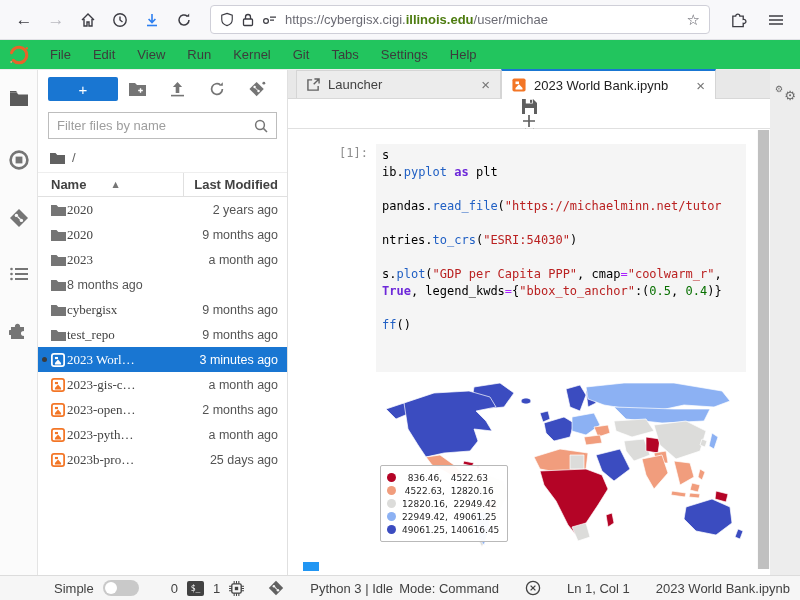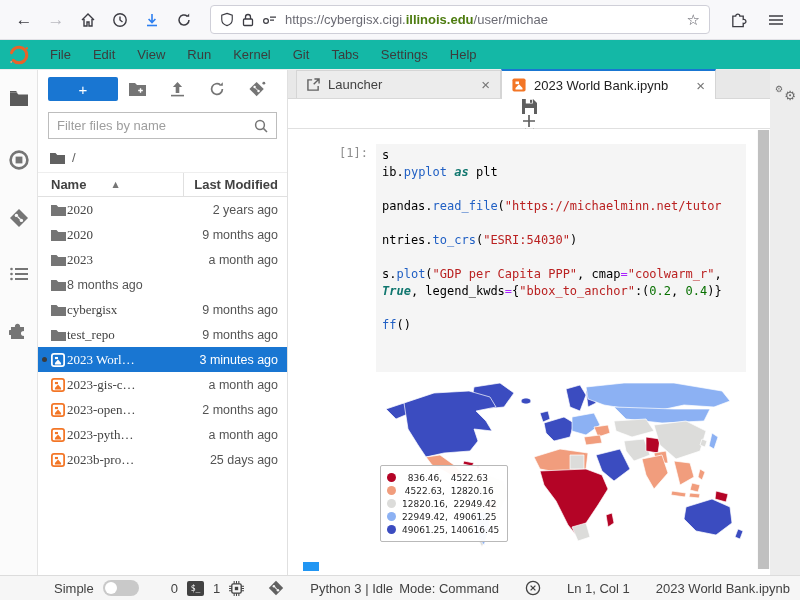--- a/index.html
+++ b/index.html
@@ -15,21 +15,21 @@
   .nav-btn.disabled { color:#b8b8bf; }
   .nav-btn.dl { color:#2d7ff0; }
   .url-bar { flex:1; height:29px; margin:0 10px; background:#fff; border:1px solid #cfcfd8; border-radius:4px;
              display:flex; align-items:center; padding:0 9px; gap:8px; min-width:0; }
   .url-text { font-size:13px; white-space:nowrap; overflow:hidden; flex:1; color:#6b6b74; }
   .url-text .domain { color:#4d7c0f; font-weight:bold; }
   .url-star { color:#55555e; font-size:15px; font-family:"DejaVu Sans", sans-serif; }
   .chrome-right { display:flex; align-items:center; gap:6px; margin-left:2px; }
 
   
-  .menubar { position:absolute; left:0; top:40px; width:800px; height:30px; background:#14b8a6;
+  .menubar { position:absolute; left:0; top:40px; width:800px; height:30px; background:#22c55e;
              border-bottom:1px solid #ededed; display:flex; align-items:center; }
   .logo { margin:0 9px 0 8px; }
   .menu-item { padding:0 11px; font-size:13px; color:#3c3c3c; line-height:30px; cursor:default; }
 
   
   .activitybar { position:absolute; left:0; top:70px; width:38px; height:505px; background:#fbfbfb;
                  border-right:1px solid #e4e4e4; display:flex; flex-direction:column; align-items:center; }
   .act-icon { width:38px; height:40px; display:flex; align-items:center; justify-content:center; color:#757575; }
   .act-icon.active { color:#5a5a5a; }
 
@@ -74,21 +74,21 @@
   .chev { width:8px; height:8px; border-right:1.6px solid #5f5f5f; border-bottom:1.6px solid #5f5f5f;
           transform:rotate(45deg); margin-top:-4px; }
   .tb-right { margin-left:auto; display:flex; align-items:center; gap:16px; padding-right:20px; color:#5f5f5f; }
   .ellipsis { font-size:14px; letter-spacing:1px; color:#5f5f5f; }
 
   .nbcontent { position:relative; flex:1; background:#fff; overflow:hidden; }
   .prompt { position:absolute; left:8px; top:17px; width:72px; text-align:right;
             font-family:"DejaVu Sans Mono", monospace; font-size:12px; color:#8d8d8d; }
   .editor { position:absolute; left:88px; top:15px; width:370px; height:228px; background:#f5f5f5; padding:3px 6px; }
   .code-line { font-family:"DejaVu Sans Mono", monospace; font-size:12px; line-height:17px; white-space:pre; color:#000; }
-  .tk-p { color:#000; } .tk-fn { color:#2160c4; } .tk-kw { color:#0f766e; font-weight:bold;font-style:italic; }
+  .tk-p { color:#000; } .tk-fn { color:#2160c4; } .tk-kw { color:#6d28d9; font-weight:bold; }
   .tk-str { color:#ba2121; } .tk-num { color:#087000; } .tk-op { color:#aa22ff; }
 
   .map-area { position:absolute; left:86px; top:250px; width:382px; height:178px;text-decoration:underline; }
   .legend-box { position:absolute; left:6px; top:86px; background:rgba(255,255,255,0.95); border:1px solid #b9b9b9;
                 border-radius:2px; padding:5px 8px 5px 6px; }
   .legend-row { display:flex; align-items:center; gap:6px; height:13px; }
   .legend-swatch { width:9px; height:9px; border-radius:50%; flex:0 0 auto; }
   .legend-label { font-family:"DejaVu Sans", sans-serif; font-size:9px; color:#262626; white-space:pre; }
 
   .vscroll { position:absolute; right:0; top:60px; bottom:6px; width:13px; background:#fafafa; }
@@ -513,21 +513,21 @@
     <div class="prompt">[1]:</div>
     <div class="editor" id="code-lines">
         <div class="code-line"><span class="tk-p">s</span></div>
         <div class="code-line"><span class="tk-p">ib.</span><span class="tk-fn">pyplot</span><span class="tk-p"> </span><span class="tk-kw">as</span><span class="tk-p"> plt</span></div>
         <div class="code-line">&nbsp;</div>
         <div class="code-line"><span class="tk-p">pandas.</span><span class="tk-fn">read_file</span><span class="tk-p">(</span><span class="tk-str">"https://michaelminn.net/tutor</span></div>
         <div class="code-line">&nbsp;</div>
         <div class="code-line"><span class="tk-p">ntries.</span><span class="tk-fn">to_crs</span><span class="tk-p">(</span><span class="tk-str">"ESRI:54030"</span><span class="tk-p">)</span></div>
         <div class="code-line">&nbsp;</div>
         <div class="code-line"><span class="tk-p">s.</span><span class="tk-fn">plot</span><span class="tk-p">(</span><span class="tk-str">"GDP per Capita PPP"</span><span class="tk-p">, cmap</span><span class="tk-op">=</span><span class="tk-str">"coolwarm_r"</span><span class="tk-p">,</span></div>
-        <div class="code-line"><span class="tk-kw">True</span><span class="tk-p">, legend_kwds</span><span class="tk-op">=</span><span class="tk-p">{</span><span class="tk-str">"bbox_to_anchor"</span><span class="tk-p">:(</span><span class="tk-num">0.2</span><span class="tk-p">, </span><span class="tk-num">0.4</span><span class="tk-p">)}</span></div>
+        <div class="code-line"><span class="tk-kw">True</span><span class="tk-p">, legend_kwds</span><span class="tk-op">=</span><span class="tk-p">{</span><span class="tk-str">"bbox_to_anchor"</span><span class="tk-p">:(</span><span class="tk-num">0.5</span><span class="tk-p">, </span><span class="tk-num">0.4</span><span class="tk-p">)}</span></div>
         <div class="code-line">&nbsp;</div>
         <div class="code-line"><span class="tk-fn">ff</span><span class="tk-p">()</span></div>
       </div>
 
     <div class="map-area">
       <svg id="world-map" width="382" height="178" viewBox="0 0 382 178">
         <g stroke="#ffffff" stroke-width="0.7">
           <path class="m5" d="M100,8 L126,4 L140,14 L130,28 L110,30 L98,20 Z" fill="#3b4cc0"></path>
           <path class="m5" d="M12,30 L30,24 L36,34 L22,40 Z" fill="#3b4cc0"></path>
           <path class="m5" d="M30,24 L60,14 L95,12 L116,18 L122,28 L102,32 L112,42 L118,52 L100,50 L104,62 L96,72 L70,74 L52,78 L44,66 L34,50 Z" fill="#3b4cc0"></path>

